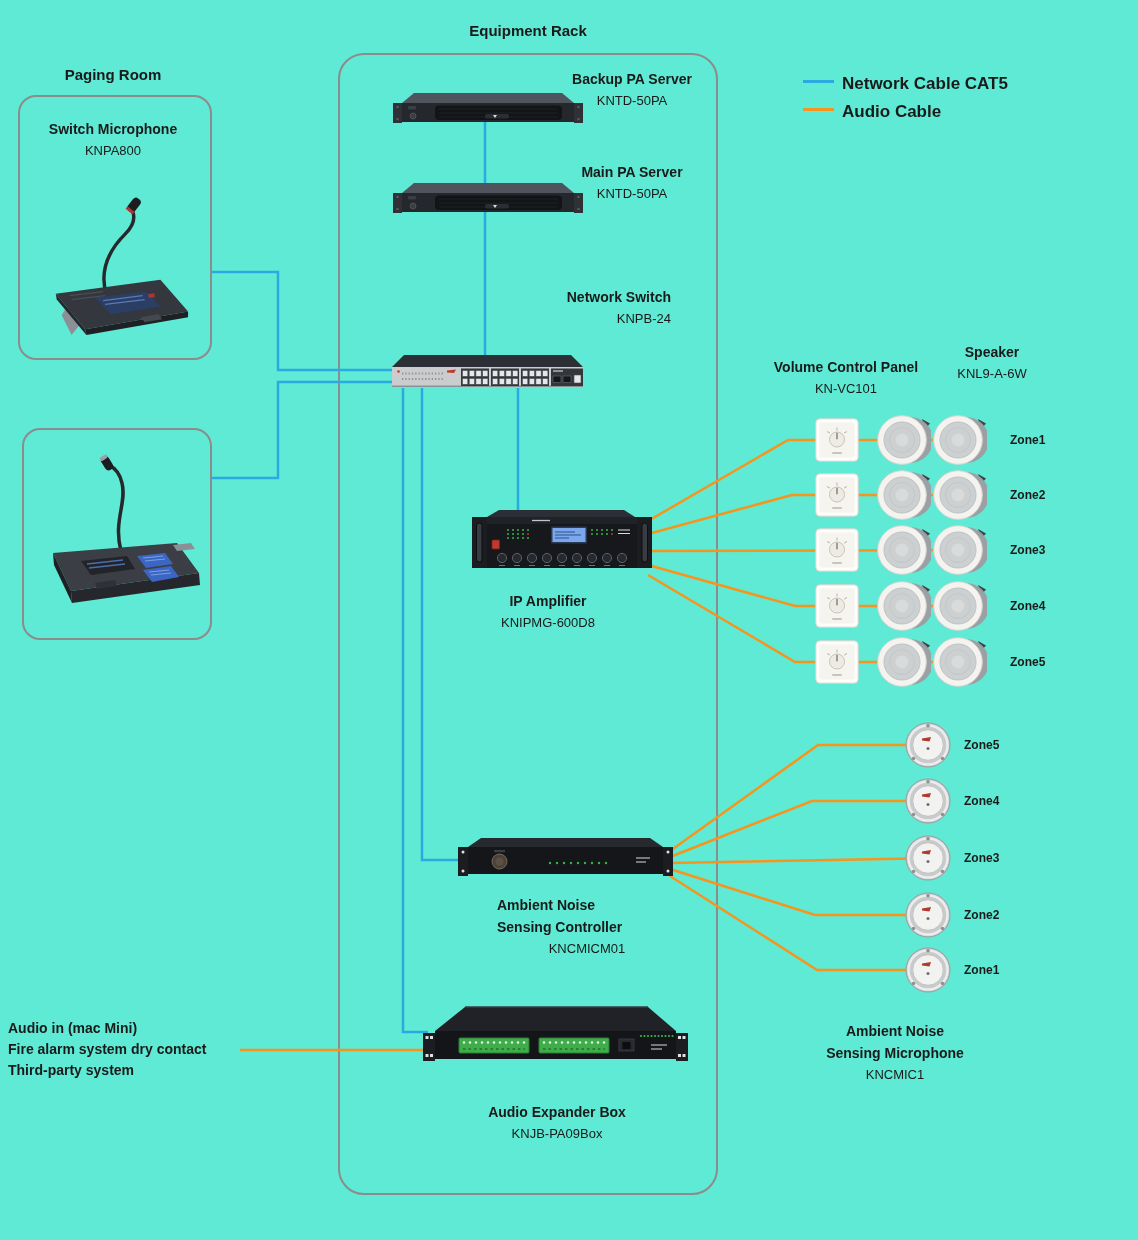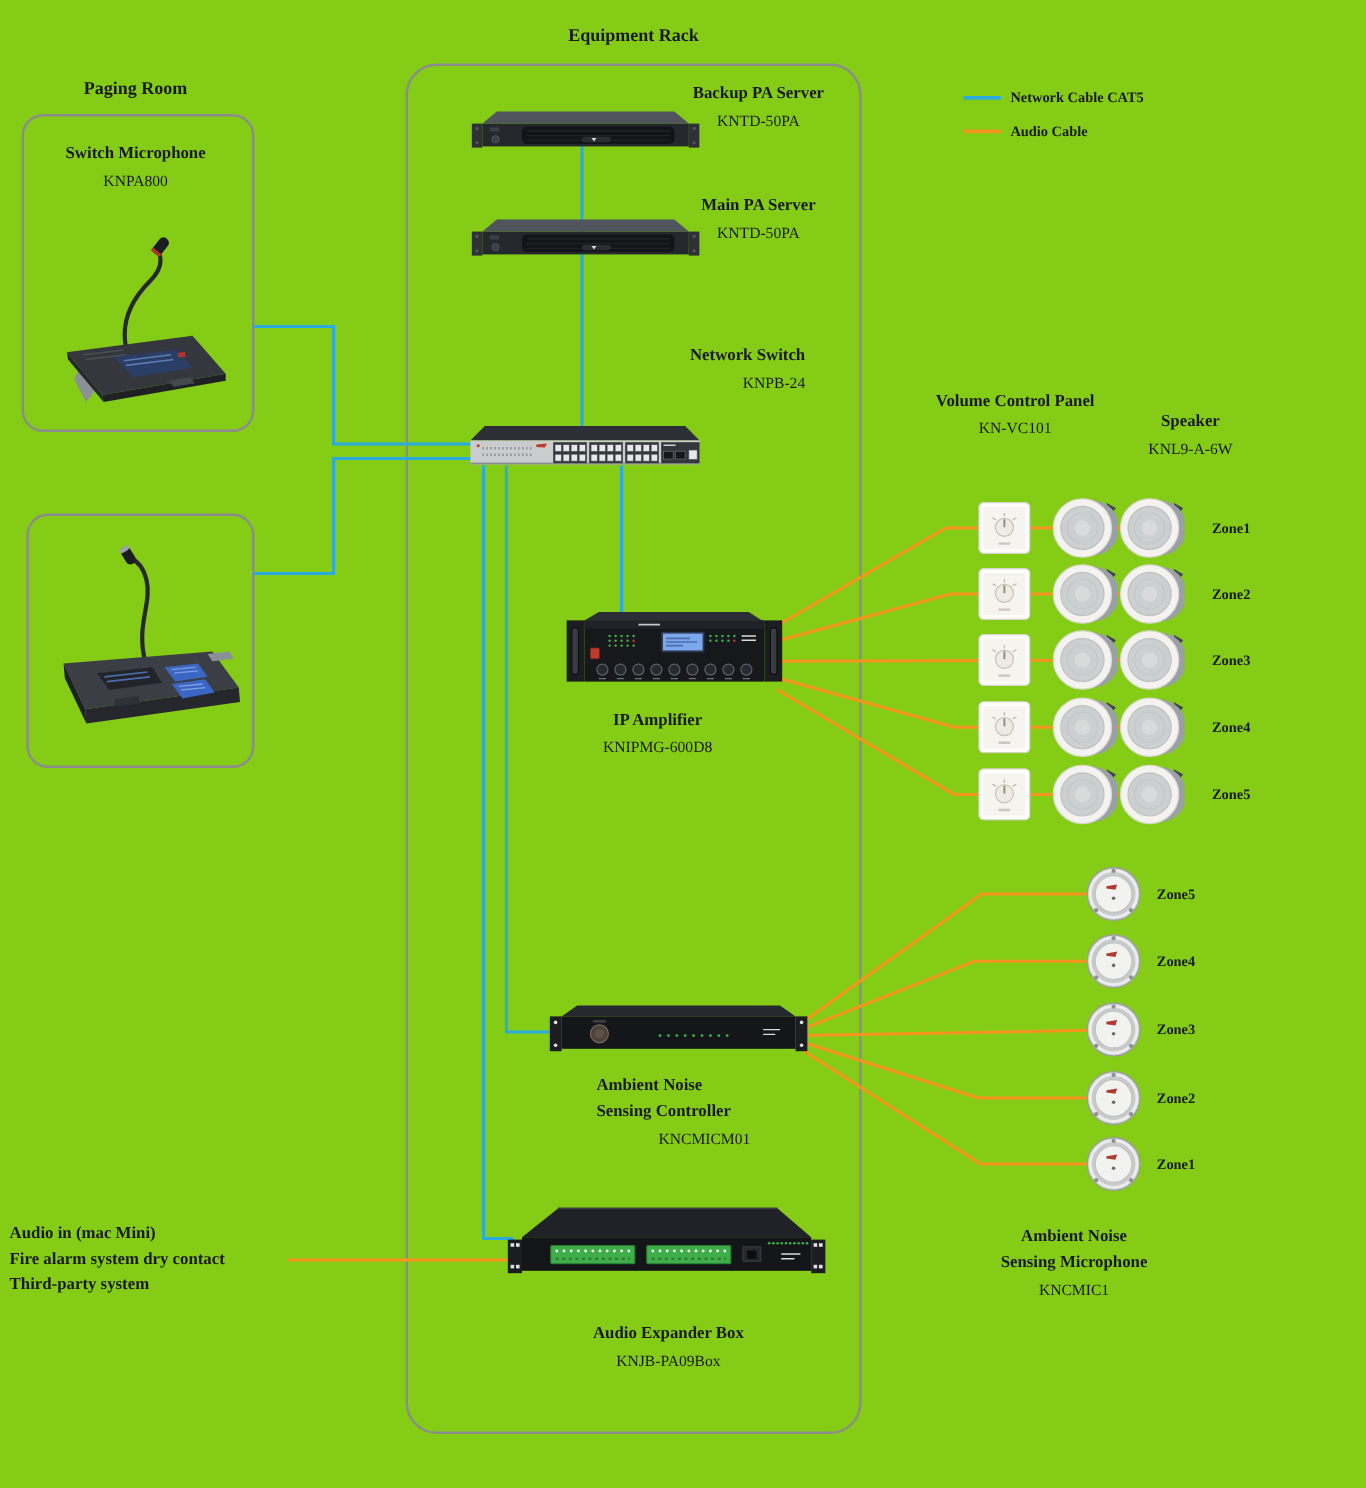--- a/index.html
+++ b/index.html
@@ -1,28 +1,28 @@
 <!DOCTYPE html>
 <html><head>
 <meta charset="utf-8">
 <style>
   html,body{margin:0;padding:0;background:#fff;}
-  .canvas{position:relative;width:1138px;height:1240px;background:#84cc16;overflow:hidden;
-          font-family:Liberation Serif, serif;color:#1a1a1a;}
+  .canvas{position:relative;width:1138px;height:1240px;background:#5eead4;overflow:hidden;
+          font-family:Liberation Sans, sans-serif;color:#1a1a1a;}
   .abs{position:absolute;}
   .box{position:absolute;border:2px solid #8c8c8c;background:transparent;}
   .rack-box{border-radius:26px;}
   .room-box{border-radius:18px;}
   .ttl{font-weight:bold;font-size:15px;text-align:center;}
   .name{font-weight:bold;font-size:14px;line-height:22px;}
   .model{font-weight:normal;font-size:13px;line-height:21px;}
   .ctr{text-align:center;}
   .lft{text-align:left;}
   .zone{font-weight:bold;font-size:12px;text-align:center;}
-  .legend-label{font-weight:bold;font-size:12px;}
+  .legend-label{font-weight:bold;font-size:17px;}
   .legend-line{position:absolute;width:31px;height:3px;}
   .ext{font-weight:bold;font-size:14px;line-height:21px;white-space:nowrap;}
   svg{display:block;}
   .cables{left:0;top:0;pointer-events:none;}
   .cable{fill:none;stroke-width:2.5px;}
   .cable.net{stroke:#29ABE2;}
   .cable.aud{stroke:#F7941E;}
 </style>
 </head>
 <body>
@@ -378,21 +378,21 @@
   </div>
 
   <svg class="abs" style="left:423px;top:1003px;" width="265" height="60" viewBox="0 0 265 60">
       <use href="#sym-expander"></use>
     </svg>
   <div class="abs ctr" style="left:457px;top:1101px;width:200px;">
     <div class="name">Audio Expander Box</div>
     <div class="model">KNJB-PA09Box</div>
   </div>
 
-  <div class="abs ctr" style="left:760px;top:324px;width:172px;">
+  <div class="abs ctr" style="left:760px;top:356px;width:172px;">
     <div class="name">Volume Control Panel</div>
     <div class="model">KN-VC101</div>
   </div>
   <div class="abs ctr" style="left:936px;top:341px;width:112px;">
     <div class="name">Speaker</div>
     <div class="model">KNL9-A-6W</div>
   </div>
 
   <svg class="abs" style="left:815px;top:418px;" width="44" height="44" viewBox="0 0 44 44">
       <use href="#sym-vol-panel"></use>

